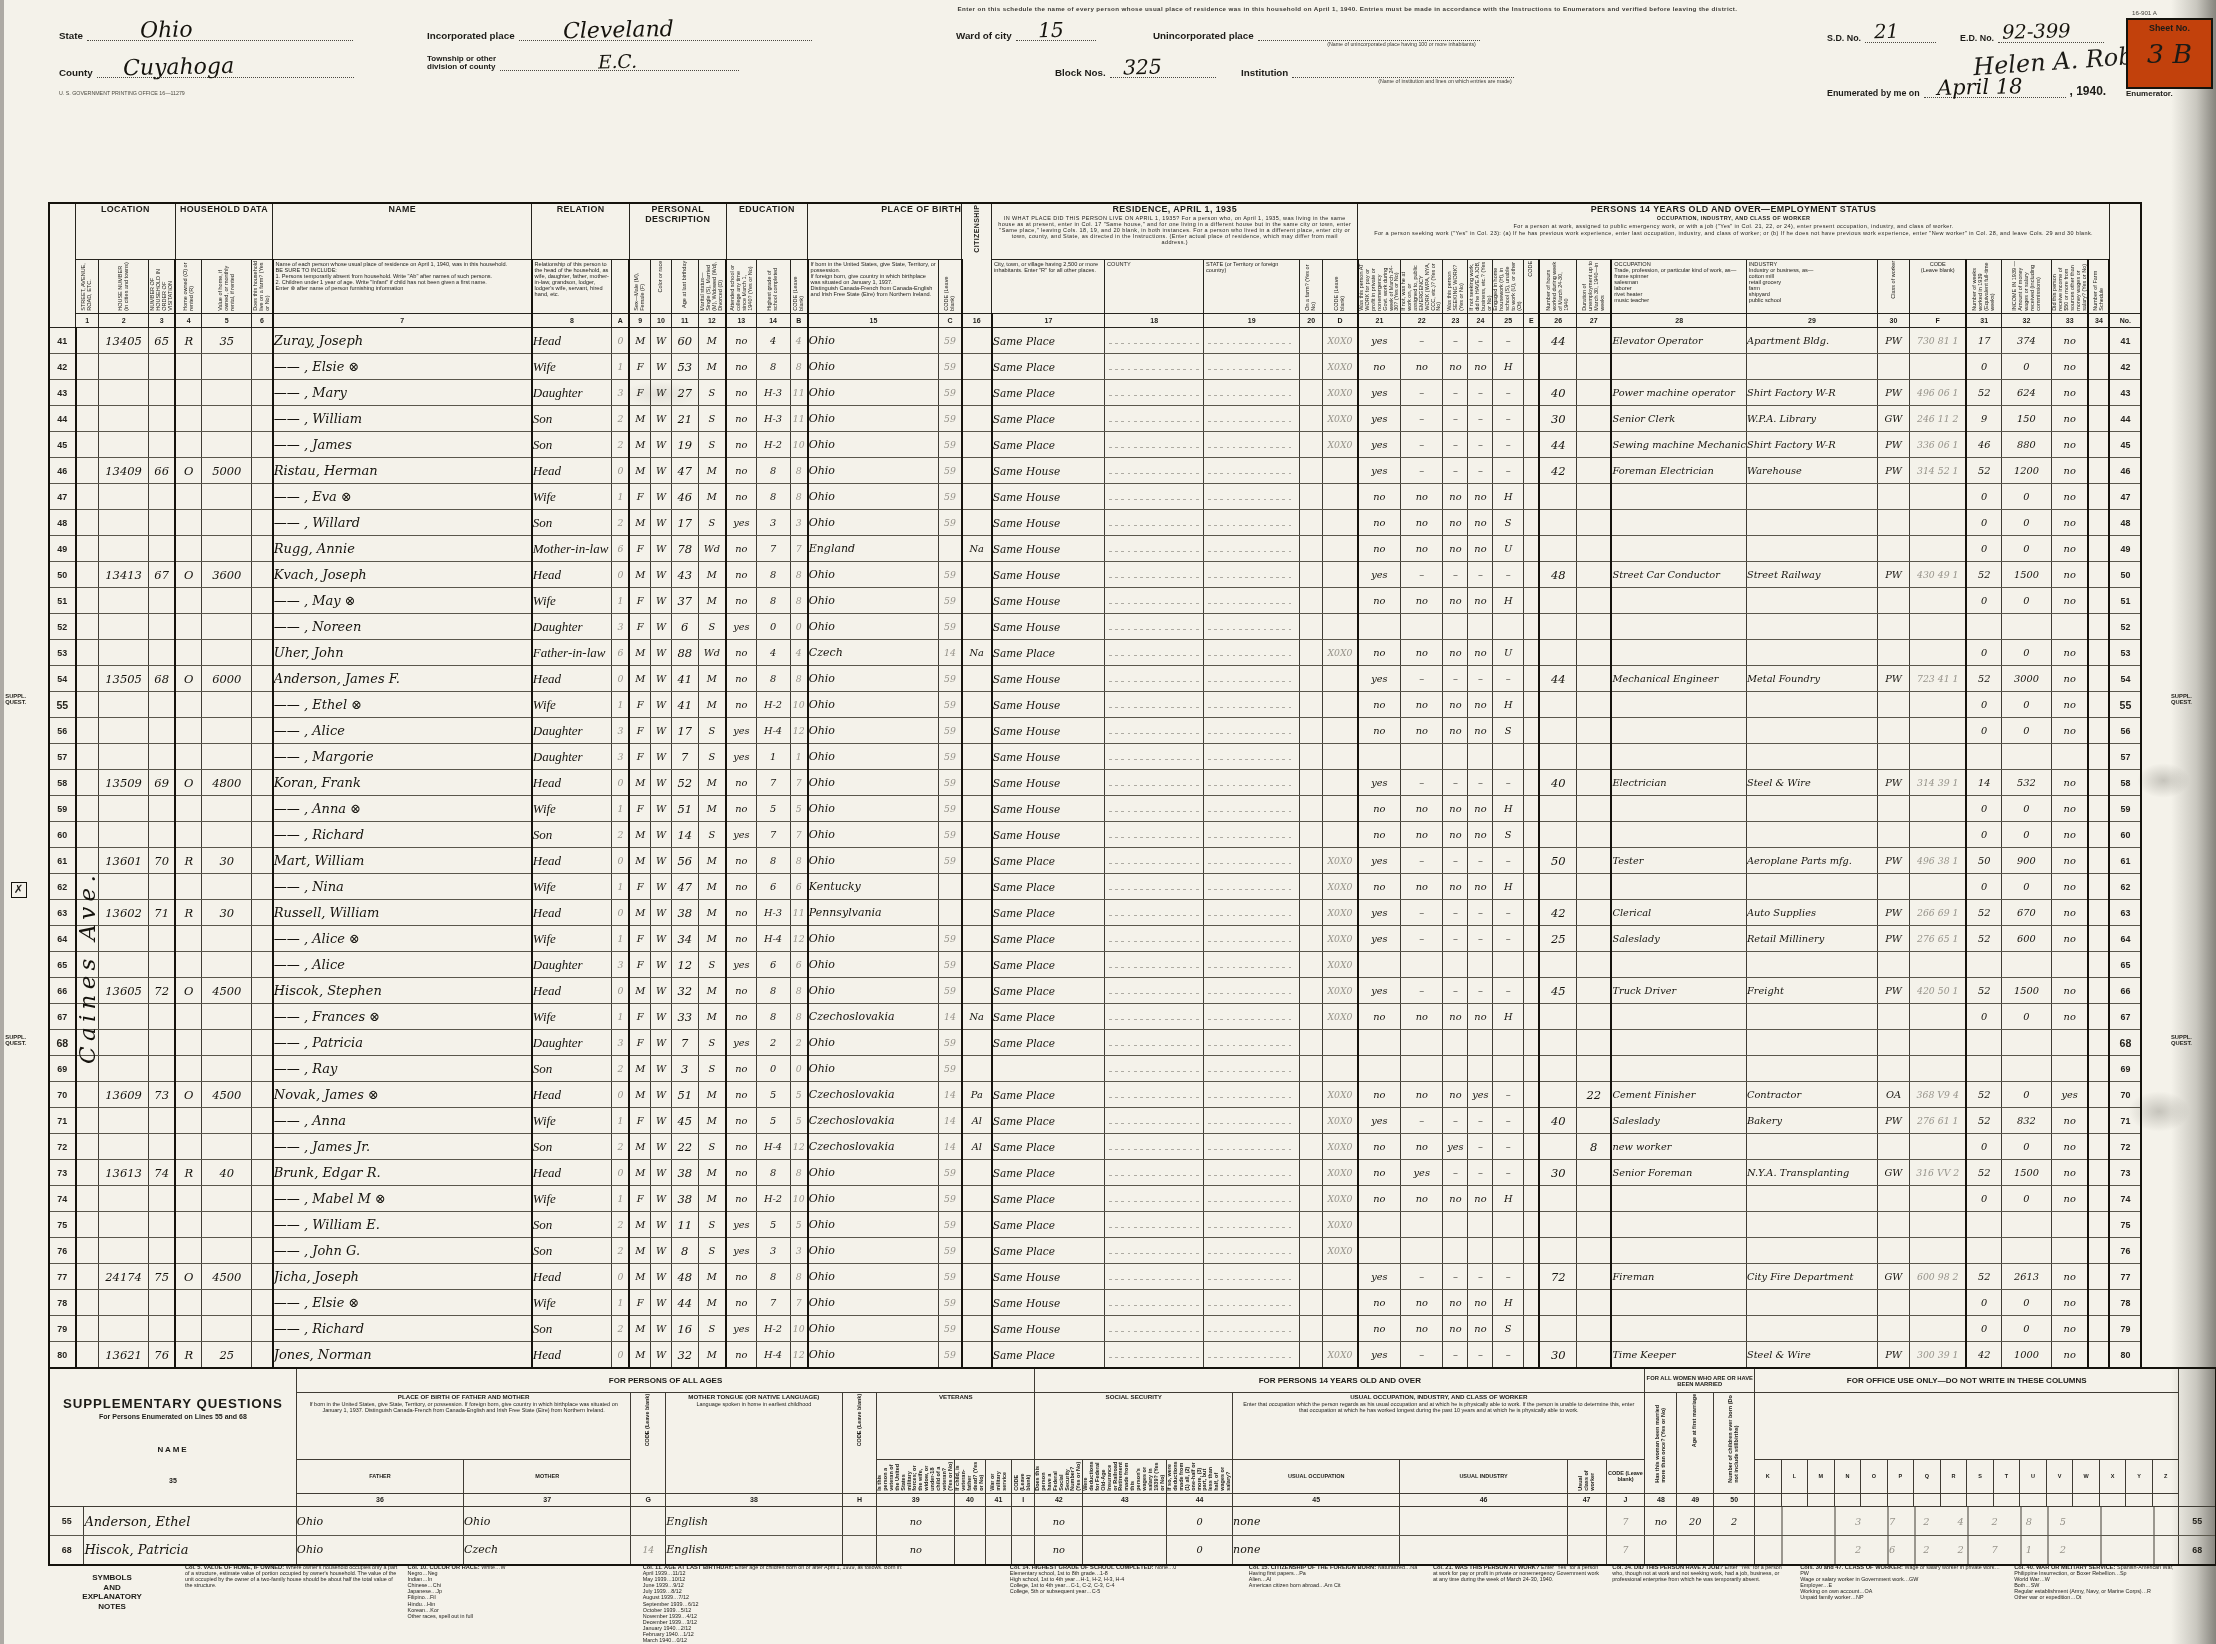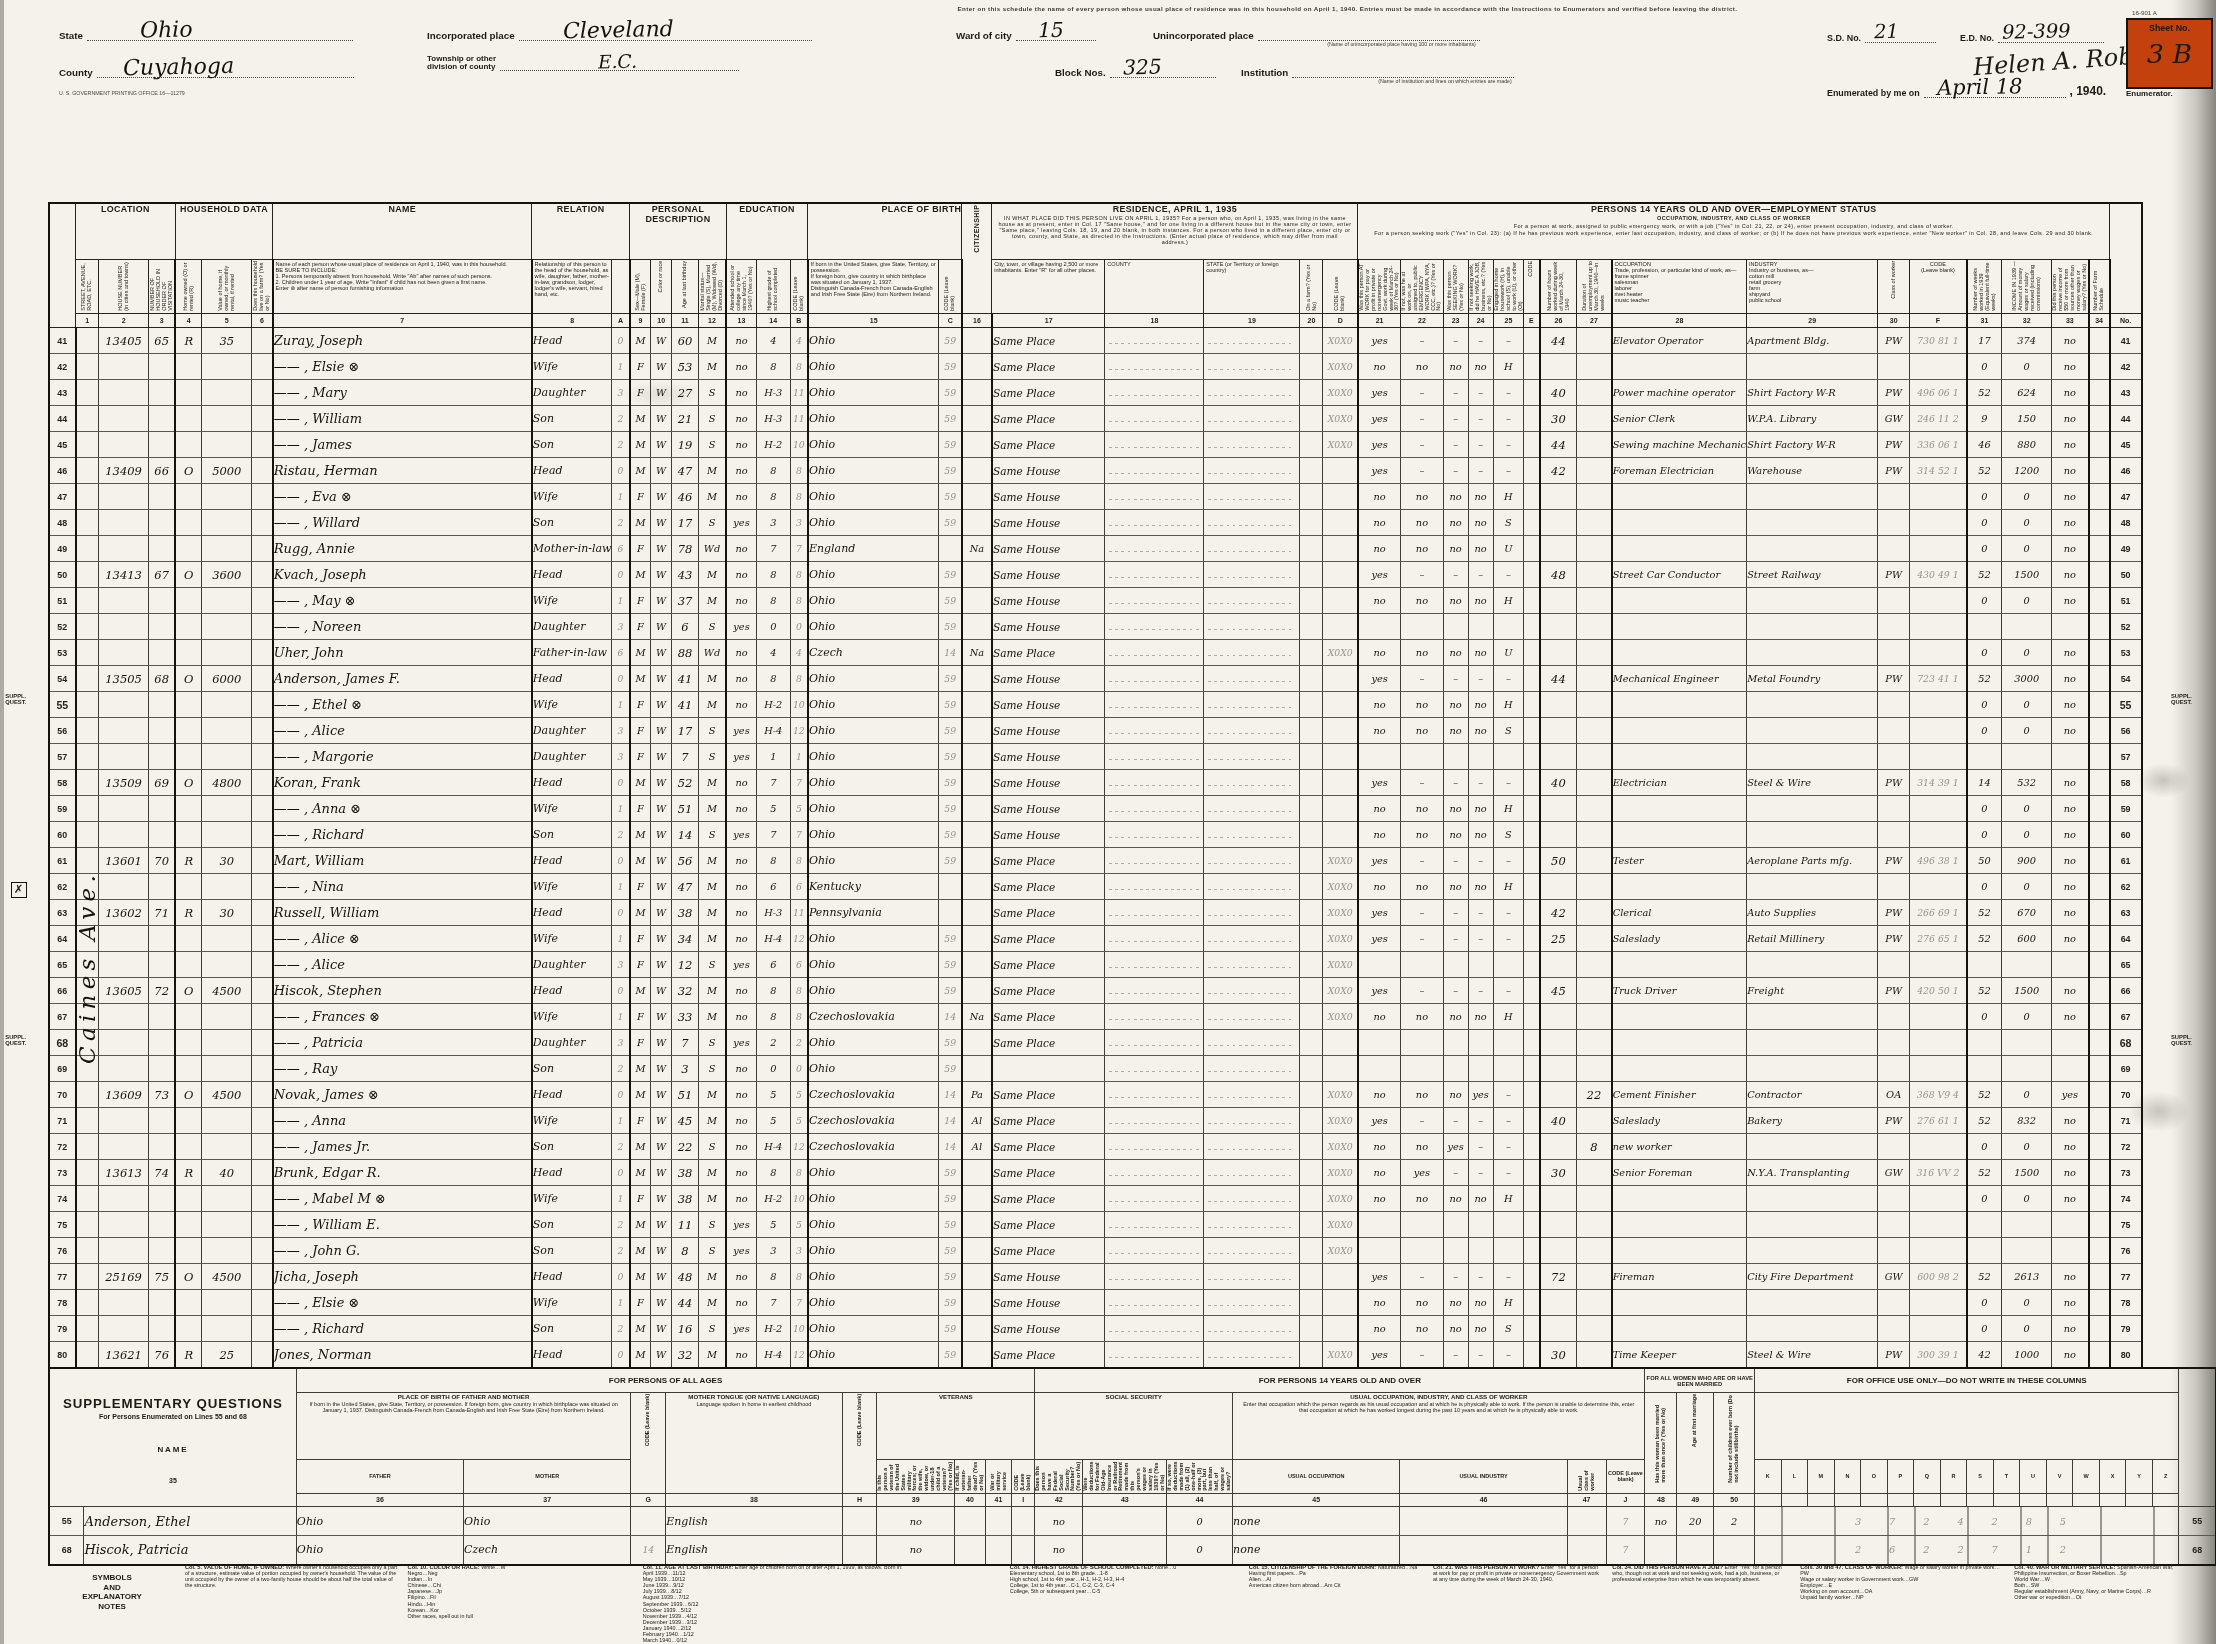--- a/index.html
+++ b/index.html
@@ -50,21 +50,21 @@
   .dsc{padding:0.9px 1.8px;line-height:6.1px;white-space:pre-line;text-align:left;display:block;}
   .dsc.ctr{text-align:center;}
   th.vcell{text-align:center;vertical-align:middle;}
   
   td.ln{font-size:8.9px;font-weight:bold;text-align:center;color:#26241e;}
   tr.emph td.ln{font-size:10.6px;}
   .hw{font-family:"DejaVu Serif",serif;font-style:italic;color:#15130d;}
   td.c{text-align:center;}
   td.hw{font-size:11.5px;}
   td.nmc{font-size:13px;white-space:nowrap;padding-left:7px;}
-  td.relc{font-size:11px;padding-left:3.5px;white-space:nowrap;}
+  td.relc{font-size:13px;padding-left:3.5px;white-space:nowrap;font-family:Liberation Serif, serif;}
   td.pbc2{font-size:11px;padding-left:5.3px;white-space:nowrap;}
   td.r35c{font-size:10.6px;padding-left:8.9px;white-space:nowrap;}
   td.occc{font-size:9.8px;line-height:9.3px;padding-left:3.5px;white-space:normal;}
   td.sm{font-size:9.8px;}
   td.pc{font-family:"DejaVu Serif",serif;font-style:italic;color:#96938a;font-size:9.3px;text-align:center;}
   td.dot{background-image:repeating-linear-gradient(to right,rgba(70,66,56,.45) 0 2.7px,transparent 2.7px 6.2px);
      background-size:92% 0.9px;background-position:50% 62%;background-repeat:no-repeat;}
   .bR{border-right:2px solid #15130d !important;}
   
   .street{position:absolute;left:74px;top:567px;height:497px;writing-mode:vertical-rl;transform:rotate(180deg);
@@ -1959,21 +1959,21 @@
             <td class="pc bR"></td>
             <td class="hw c sm"></td>
             <td class="hw c sm"></td>
             <td class="hw c sm bR"></td>
             <td class="bR"></td>
             <td class="ln">76</td>
           </tr>
           <tr>
             <td class="ln bR">77</td>
             <td class=""></td>
-            <td class="hw c">25169</td>
+            <td class="hw c">24174</td>
             <td class="hw c bR">75</td>
             <td class="hw c">O</td>
             <td class="hw c">4500</td>
             <td class="bR"></td>
             <td class="hw nmc bR">Jicha, Joseph</td>
             <td class="hw relc">Head</td>
             <td class="pc bR">0</td>
             <td class="hw c sm">M</td>
             <td class="hw c sm">W</td>
             <td class="hw c">48</td>

